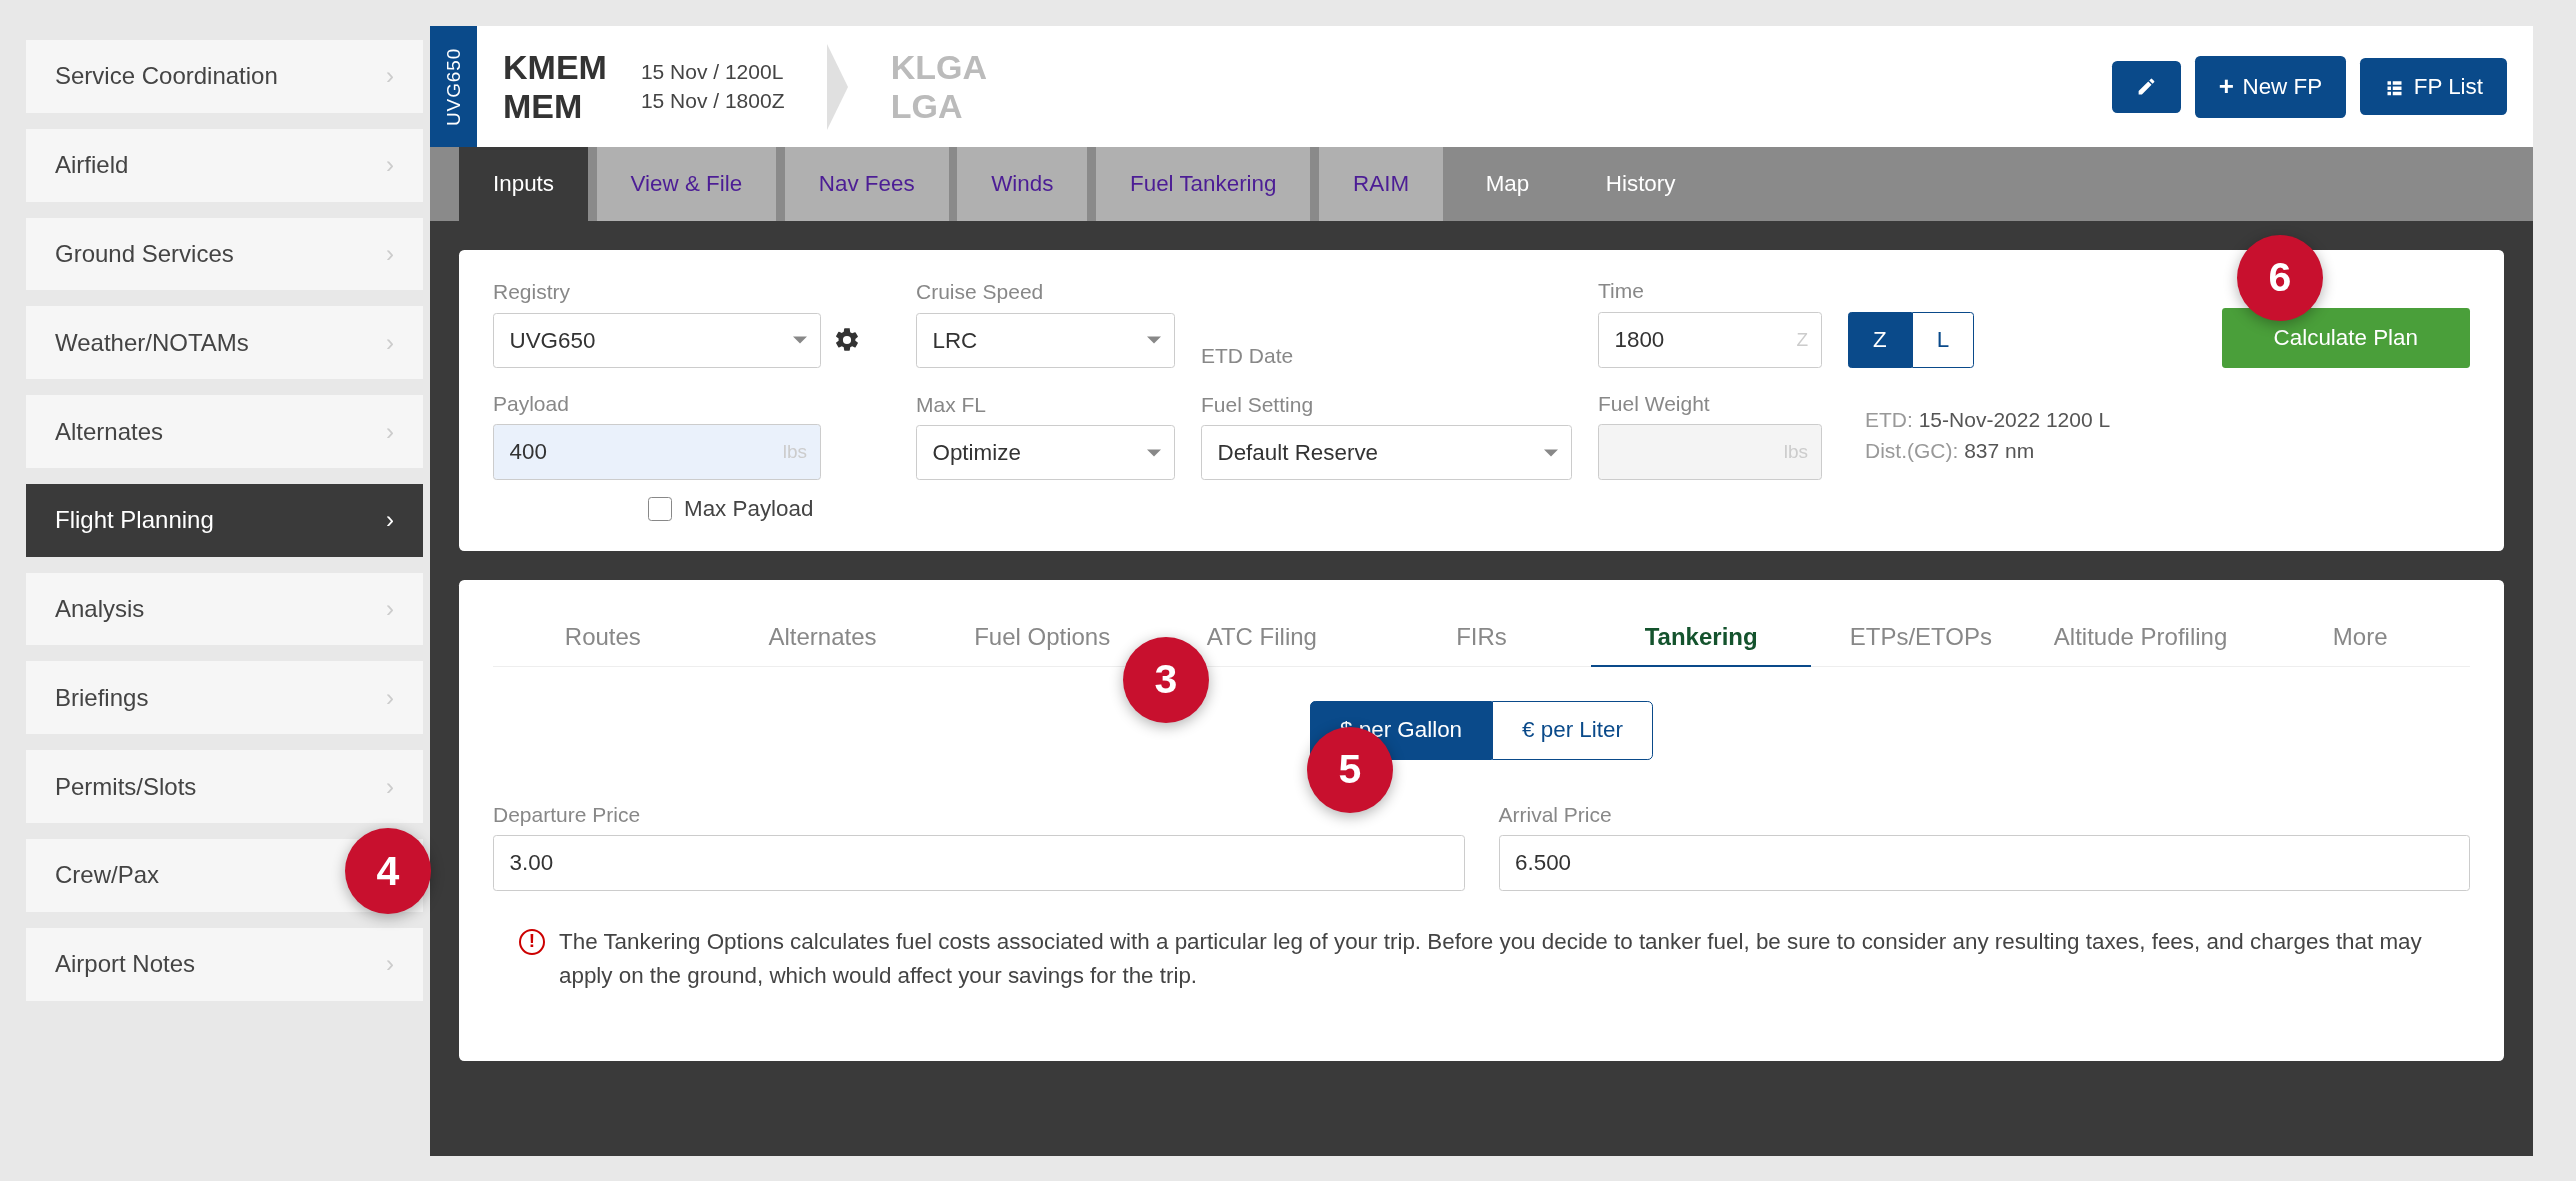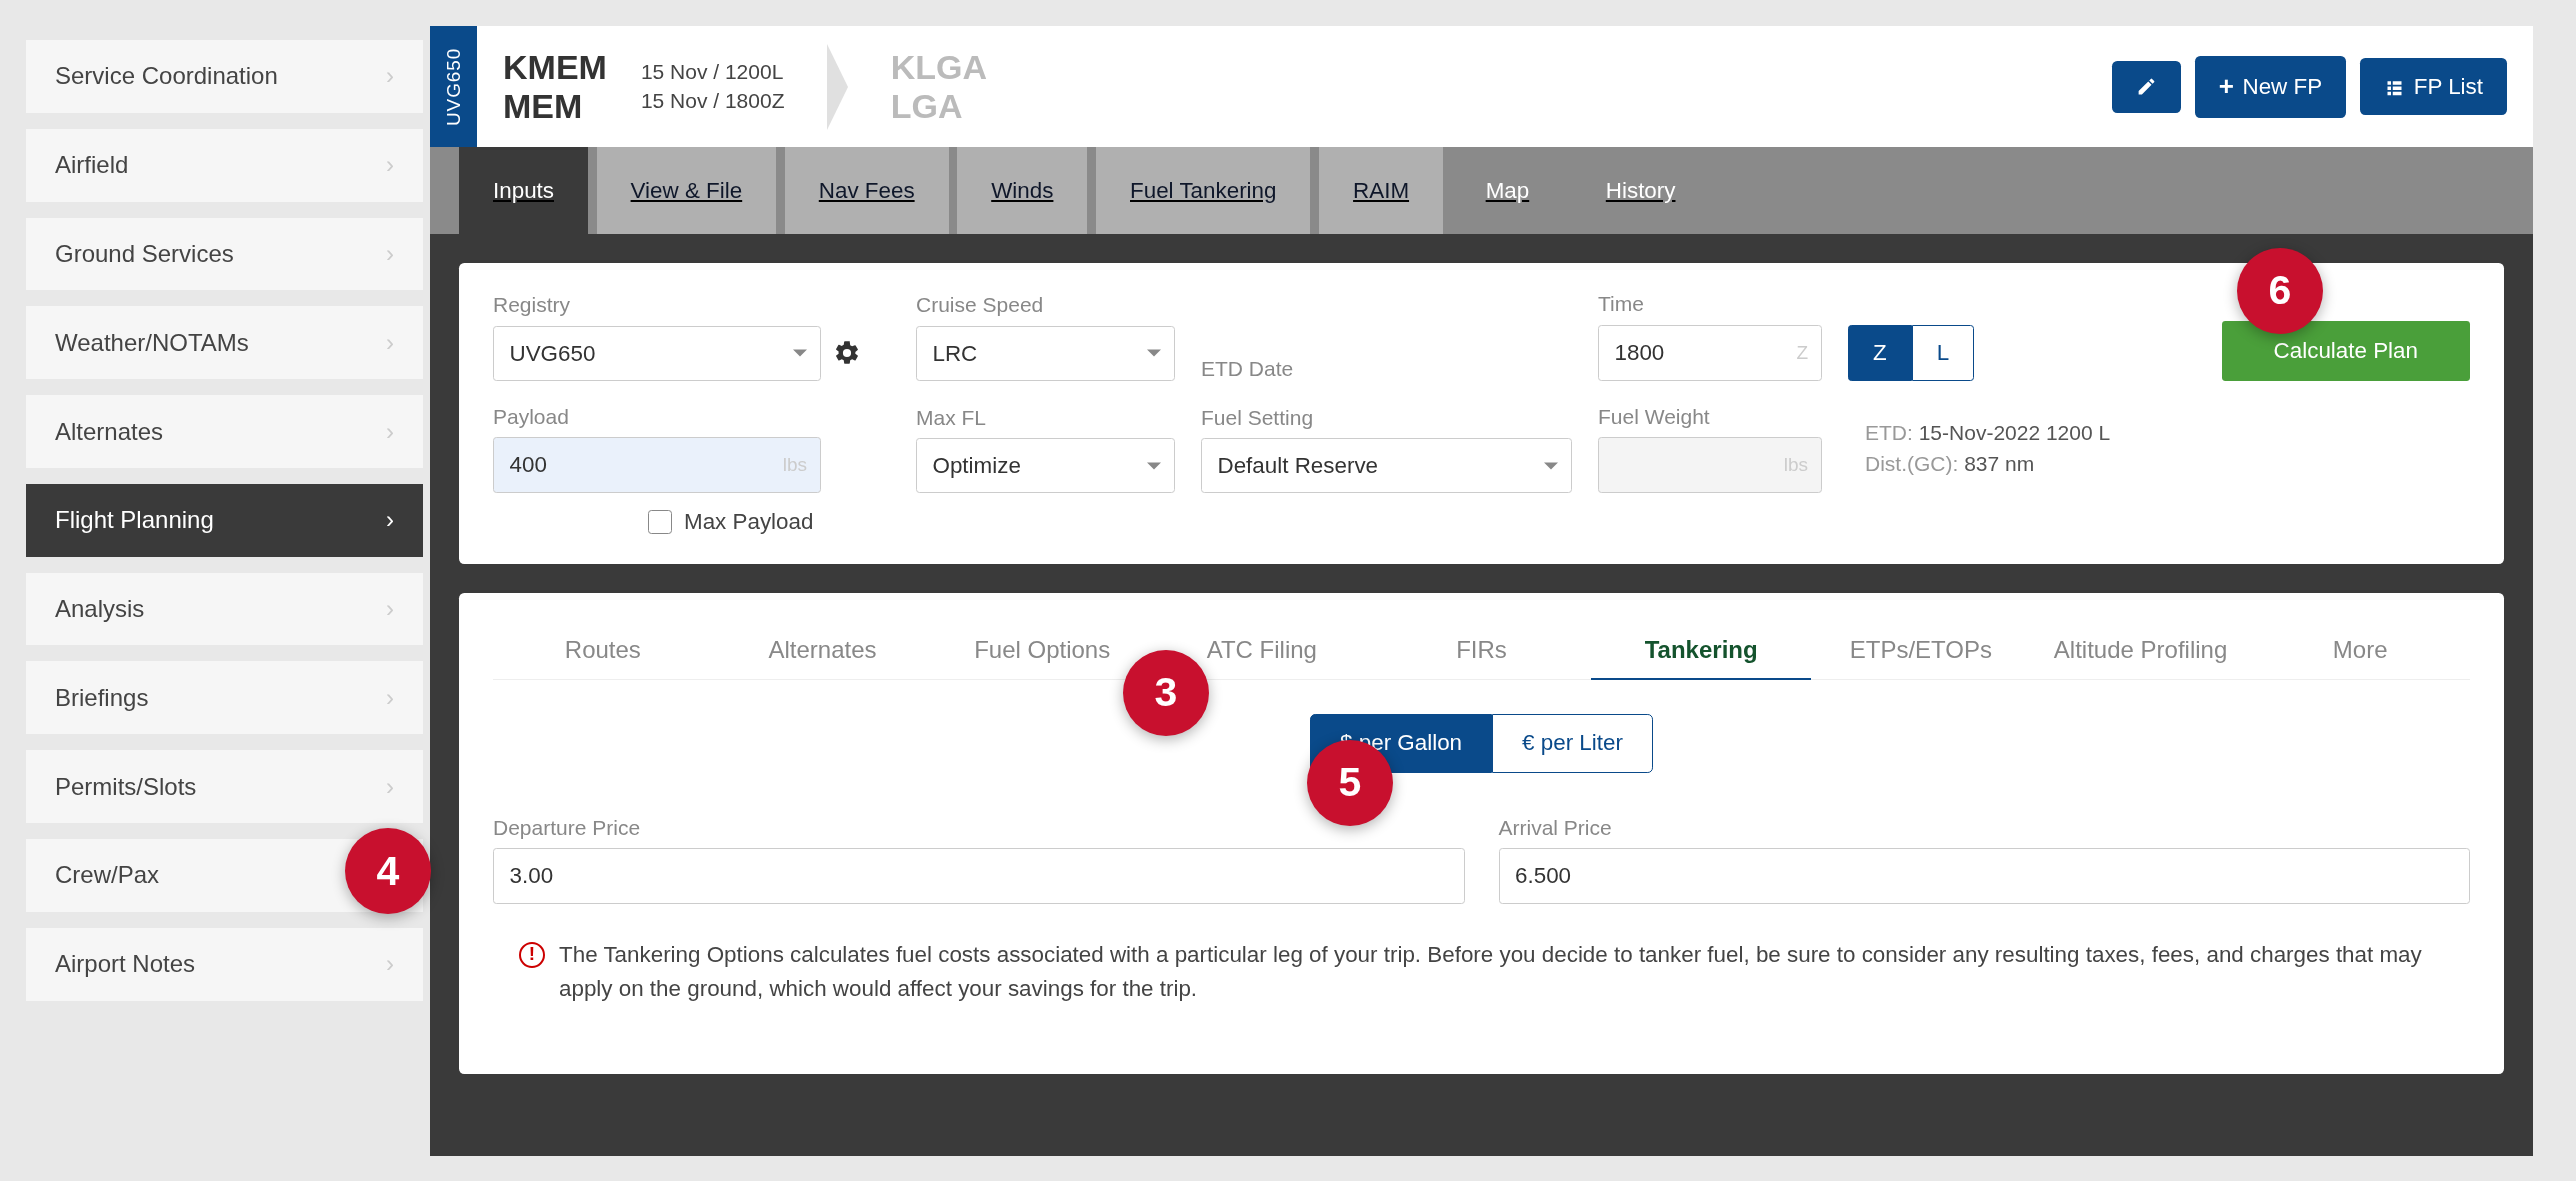--- a/index.html
+++ b/index.html
@@ -49,27 +49,27 @@
     .airports.faded .icao, .airports.faded .iata { color: #bbb; }
     .header-actions { margin-left: auto; display: flex; align-items: center; gap: 14px; padding-right: 26px; }
     .btn-primary {
       background: #0a4a8a; color: #fff; border: none;
       padding: 15.5px 24px; font-size: 22.4px; border-radius: 5.2px;
       cursor: pointer; display: flex; align-items: center; gap: 8.6px;
     }
     .btn-primary svg, .btn-primary .ico { width: 21px; height: 21px; fill: #fff; }
 
     
-    .tabs-top { display: flex; background: #8a8a8a; height: 87px; align-items: stretch; padding-left: 29px; padding-right: 16px; gap: 8.6px; text-decoration: underline;}
+    .tabs-top { display: flex; background: #8a8a8a; height: 74px; align-items: stretch; padding-left: 29px; padding-right: 16px; gap: 8.6px;}
     .tab-top {
       padding: 0 34px; font-size: 22.4px; color: #fff;
       display: flex; align-items: center; cursor: pointer;
       background: transparent;
     }
-    .tab-top.light { background: #b0b0b0; color: #0f172a; text-align: center; }
+    .tab-top.light { background: #b0b0b0; color: #4c1d95; text-align: center; }
     .tab-top.active { background: #3a3a3a; color: #fff; }
 
     .content { padding: 29px; display: flex; flex-direction: column; gap: 29px; }
 
     
     .panel { background: #fff; border-radius: 5.2px; padding: 29px 34px; position: relative;}
     .form-row { display: flex; gap: 26px; margin-bottom: 24px; flex-wrap: nowrap; align-items: flex-end;}
     .field { display: flex; flex-direction: column; gap: 8.6px; }
     .field-label { font-size: 21px; color: #888; }
     .input-wrap { position: relative; display: flex; align-items: center; }

